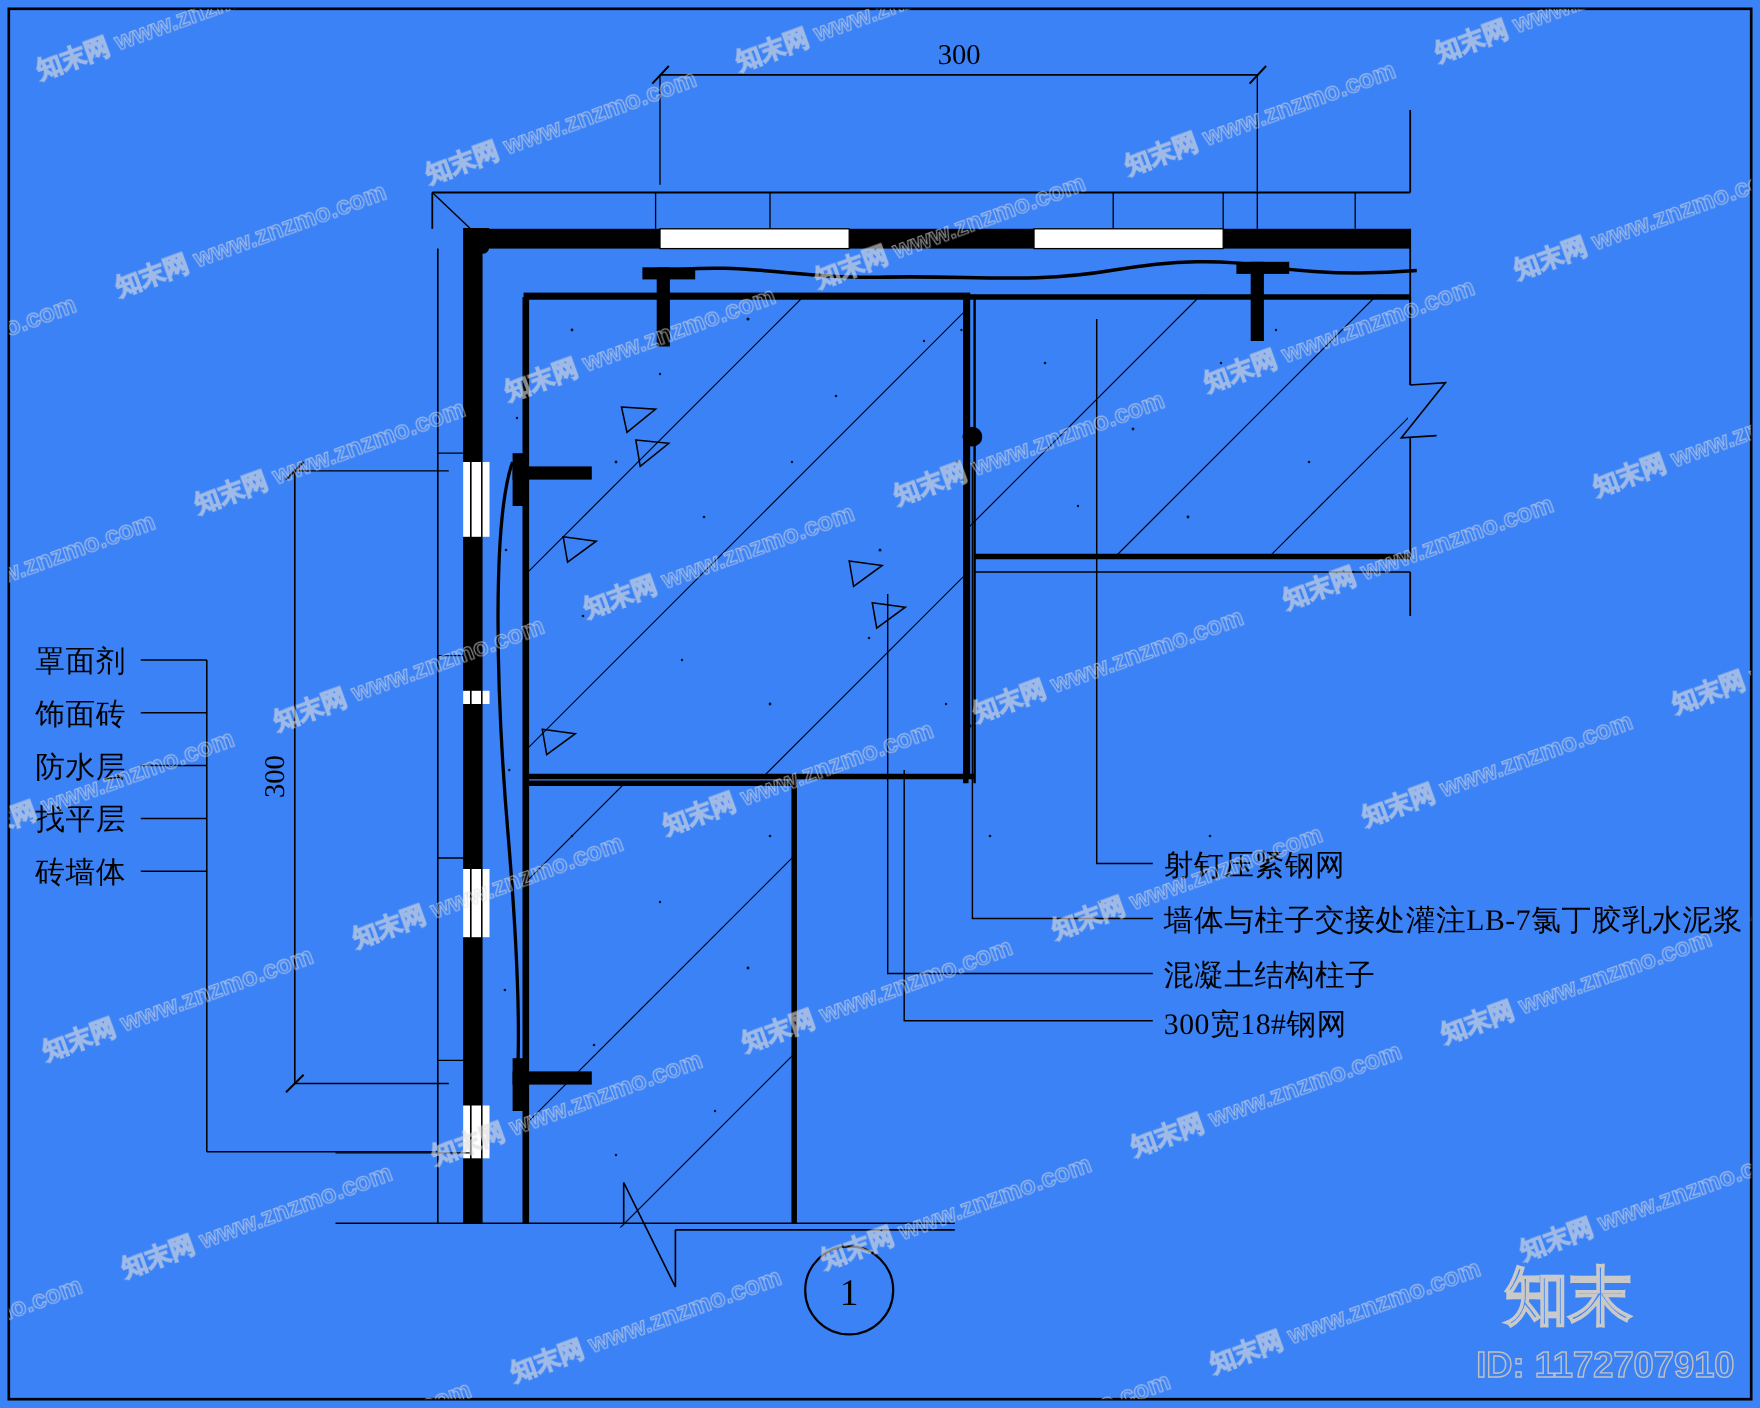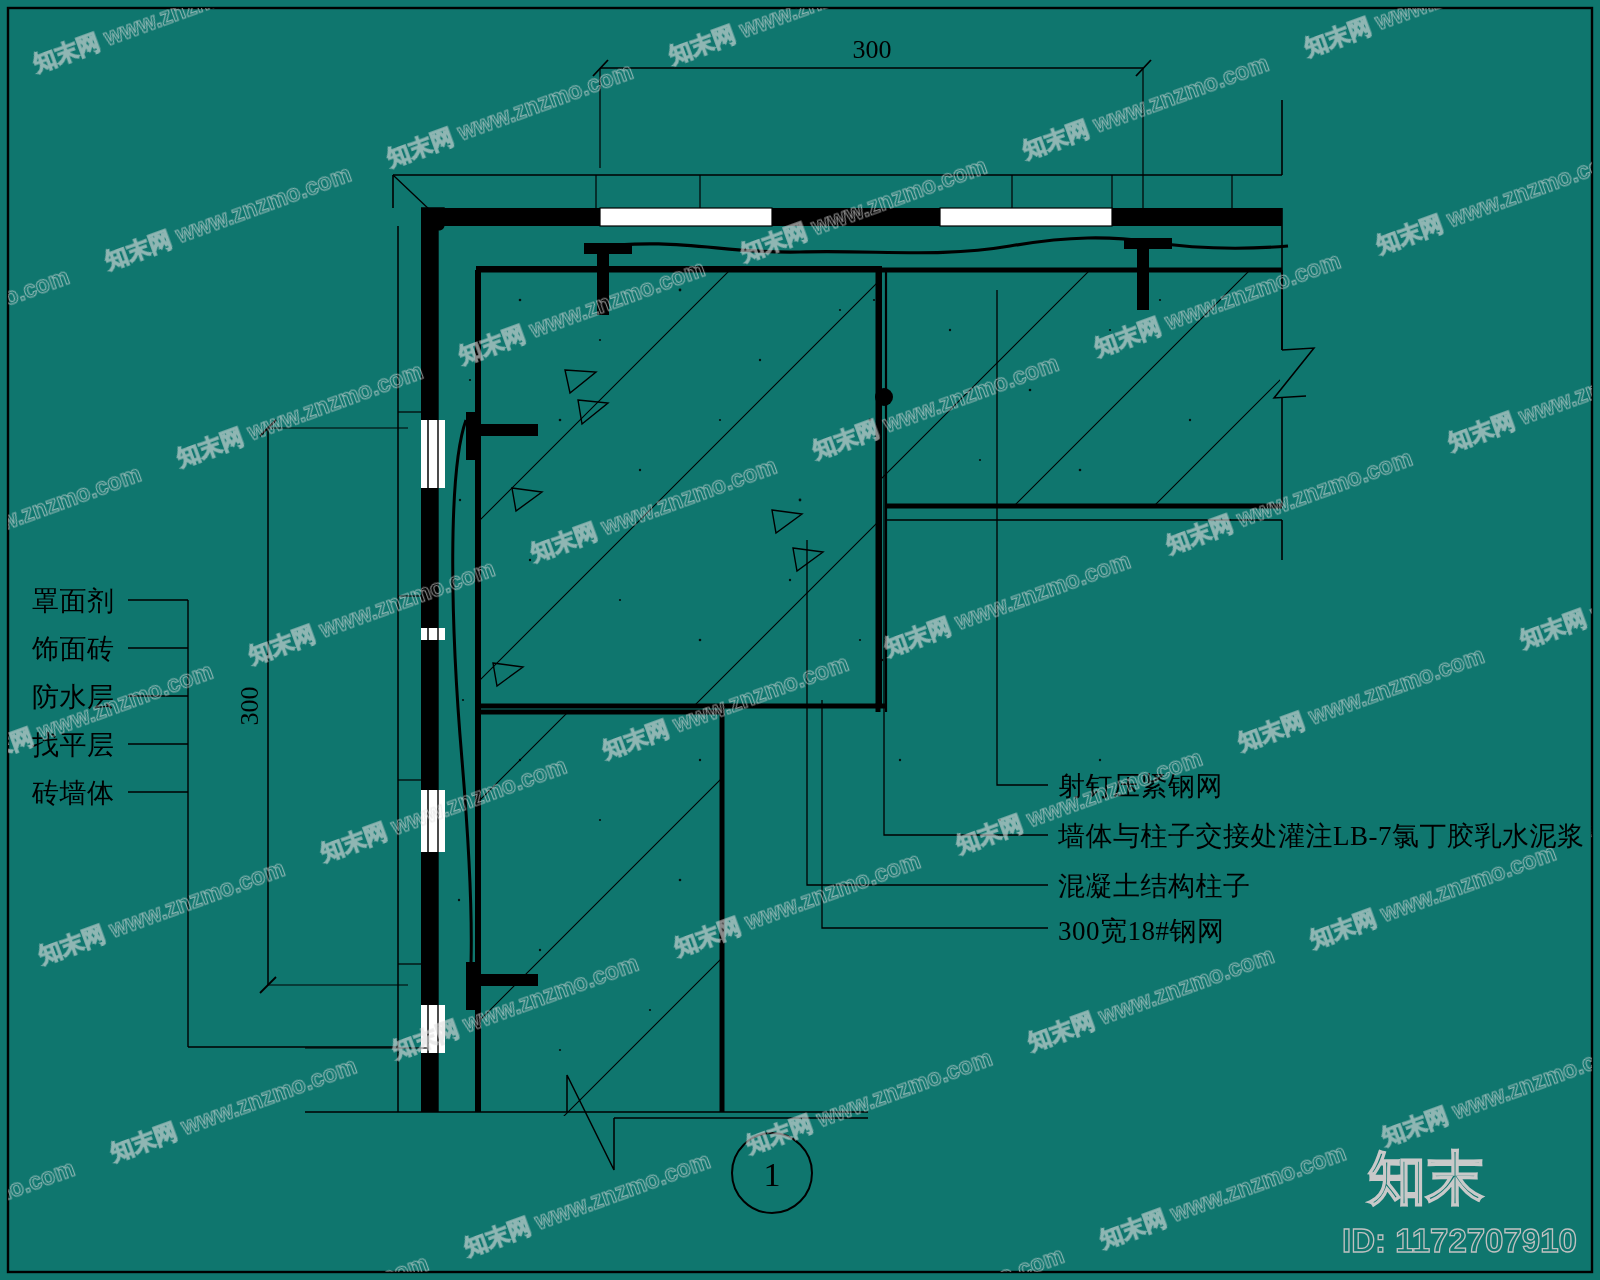--- a/index.html
+++ b/index.html
@@ -1,20 +1,20 @@
 <!DOCTYPE html>
 <html><head>
 <meta charset="utf-8">
 <style>
   html,body{margin:0;padding:0;background:#ffffff;}
   body{
     font-family:"Liberation Serif", serif;
     width:1600px;height:1280px;overflow:hidden;position:relative;
   }
-  #sheet{position:relative;width:1600px;height:1280px;background:#0f766e;}
+  #sheet{position:relative;width:1600px;height:1280px;background:#3b82f6;}
   svg.dwg{position:absolute;left:0;top:0;width:1600px;height:1280px;display:block;}
   .txt-label{
     font-family:"Liberation Serif", serif;
     font-size:27px;
     fill:#000;
     letter-spacing:0.5px;
   }
   .txt-dim{
     font-family:"Liberation Serif", serif;
     font-size:26px;

